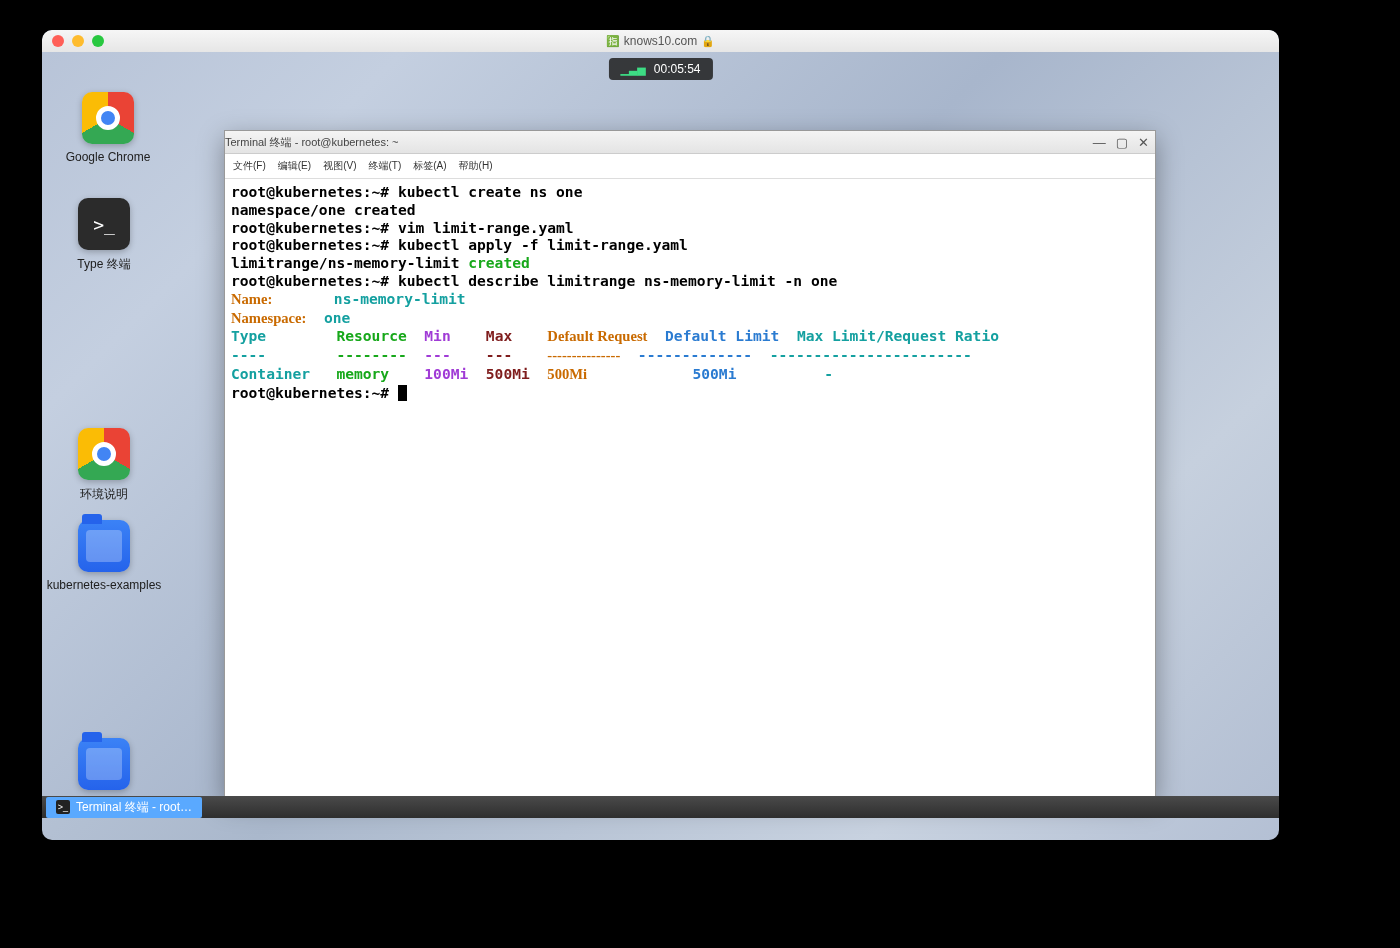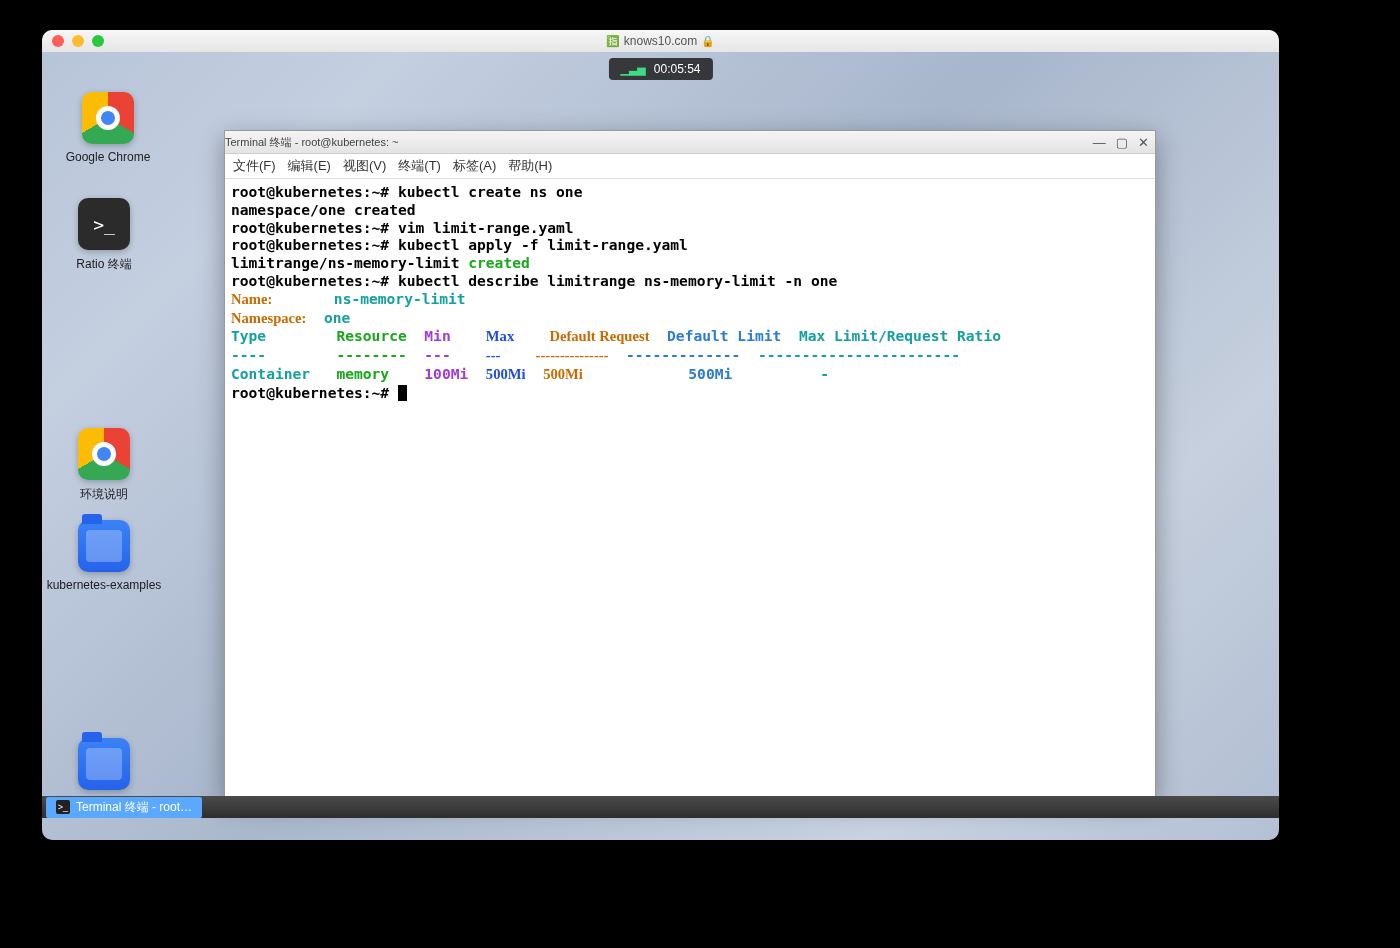--- a/index.html
+++ b/index.html
@@ -95,34 +95,34 @@
   .term-title{
     height:22px; background:linear-gradient(#f4f4f4,#e4e4e4);
     border-bottom:1px solid #ccc; font-size:11px; color:#444;
     display:flex; align-items:center; justify-content:flex-start; position:relative;
   }
   .term-ctrls{position:absolute; right:6px; display:flex; gap:10px; font-size:13px; color:#555;}
   .term-ctrls span{cursor:default;}
   .term-menu{
     height:24px; background:#fff; border-bottom:1px solid #ddd;
     display:flex; align-items:center; gap:12px; padding:0 8px;
-    font-size:13px; color:#333;
+    font-size:10px; color:#333;
   }
   .term-body{
     flex:1; background:#fff; padding:4px 6px;
     font-family:"DejaVu Sans Mono","Menlo","Consolas",monospace;
     font-size:14.6px; line-height:1.22; white-space:pre; overflow:hidden;
     color:#000; font-weight:600;
   }
   .c-green{color:#17a81a;}
   .c-orange{color:#c96a00;font-family:Liberation Serif, serif;}
   .c-teal{color:#14a0a0;margin-top:11px;}
   .c-blue{color:#2a7bd1;}
   .c-purple{color:#a03bd6;}
-  .c-grey{color:#1d4ed8;font-family:Liberation Serif, serif;}
+  .c-grey{color:#7f1d1d;}
   .cursor-block{display:inline-block;width:9px;height:16px;background:#000;vertical-align:text-bottom;}
   
   .taskbar{
     position:absolute; left:0; right:0; bottom:0; height:22px;
     background:linear-gradient(#4a4a4a,#2e2e2e);
     display:flex; align-items:center; padding:0 4px; gap:4px;
   }
   .task-item{
     background:#5aa9ff; color:#fff; font-size:12px;
     padding:2px 10px; border-radius:2px; display:flex; align-items:center; gap:6px;
@@ -152,21 +152,21 @@
       <span class="signal-icon">▁▃▅</span>
       <span>00:05:54</span>
     </div>
 
     <div class="dicon" style="left:6px; top:40px;">
       <div class="ic chrome-ic"></div>
       <div>Google Chrome</div>
     </div>
     <div class="dicon" style="left:2px; top:146px;">
       <div class="ic term-ic">&gt;_</div>
-      <div>Ratio 终端</div>
+      <div>Type 终端</div>
     </div>
     <div class="dicon" style="left:2px; top:376px;">
       <div class="ic chrome-ic2"></div>
       <div>环境说明</div>
     </div>
     <div class="dicon" style="left:2px; top:468px;">
       <div class="ic folder-ic"></div>
       <div>kubernetes-examples</div>
     </div>
     <div class="dicon" style="left:2px; top:686px;">

